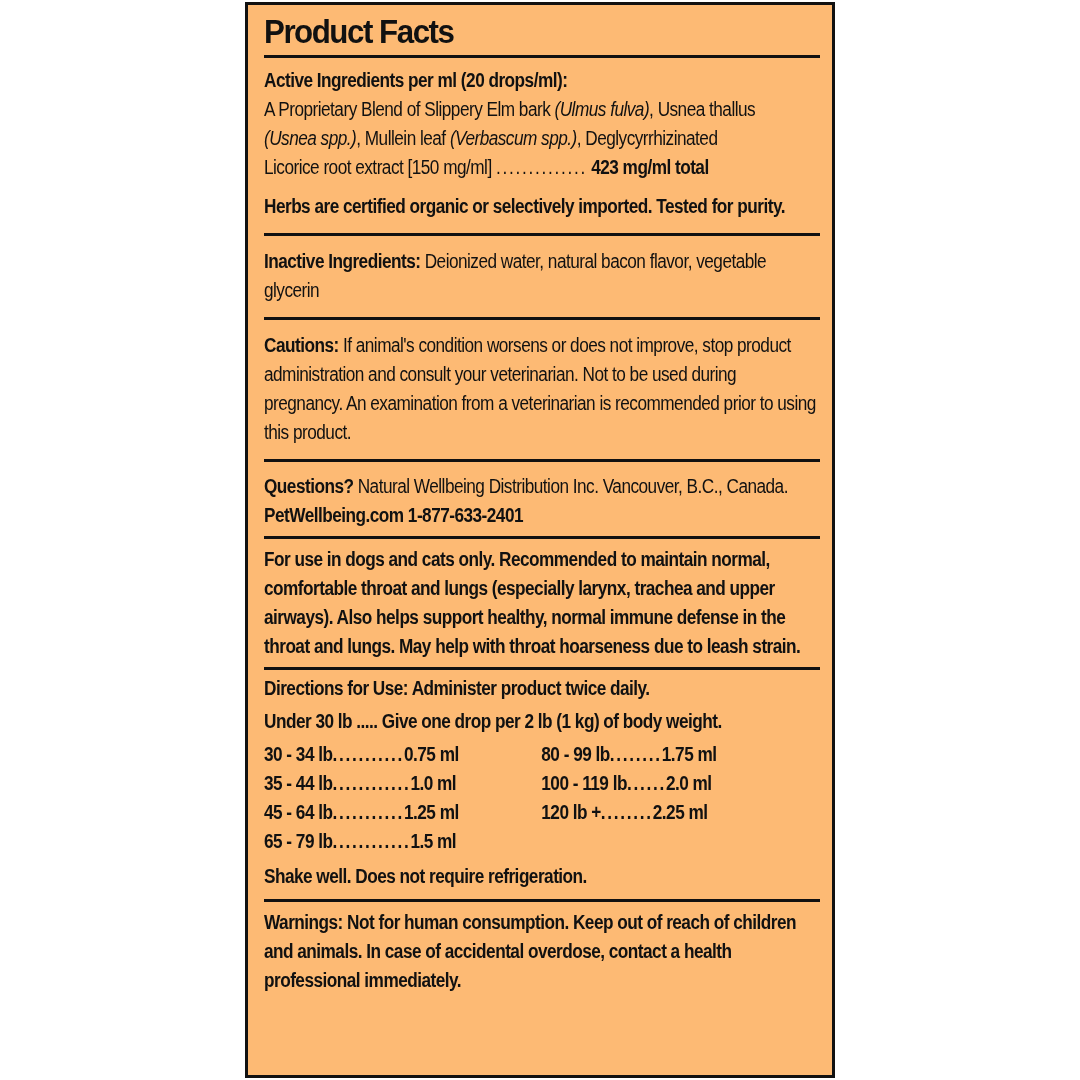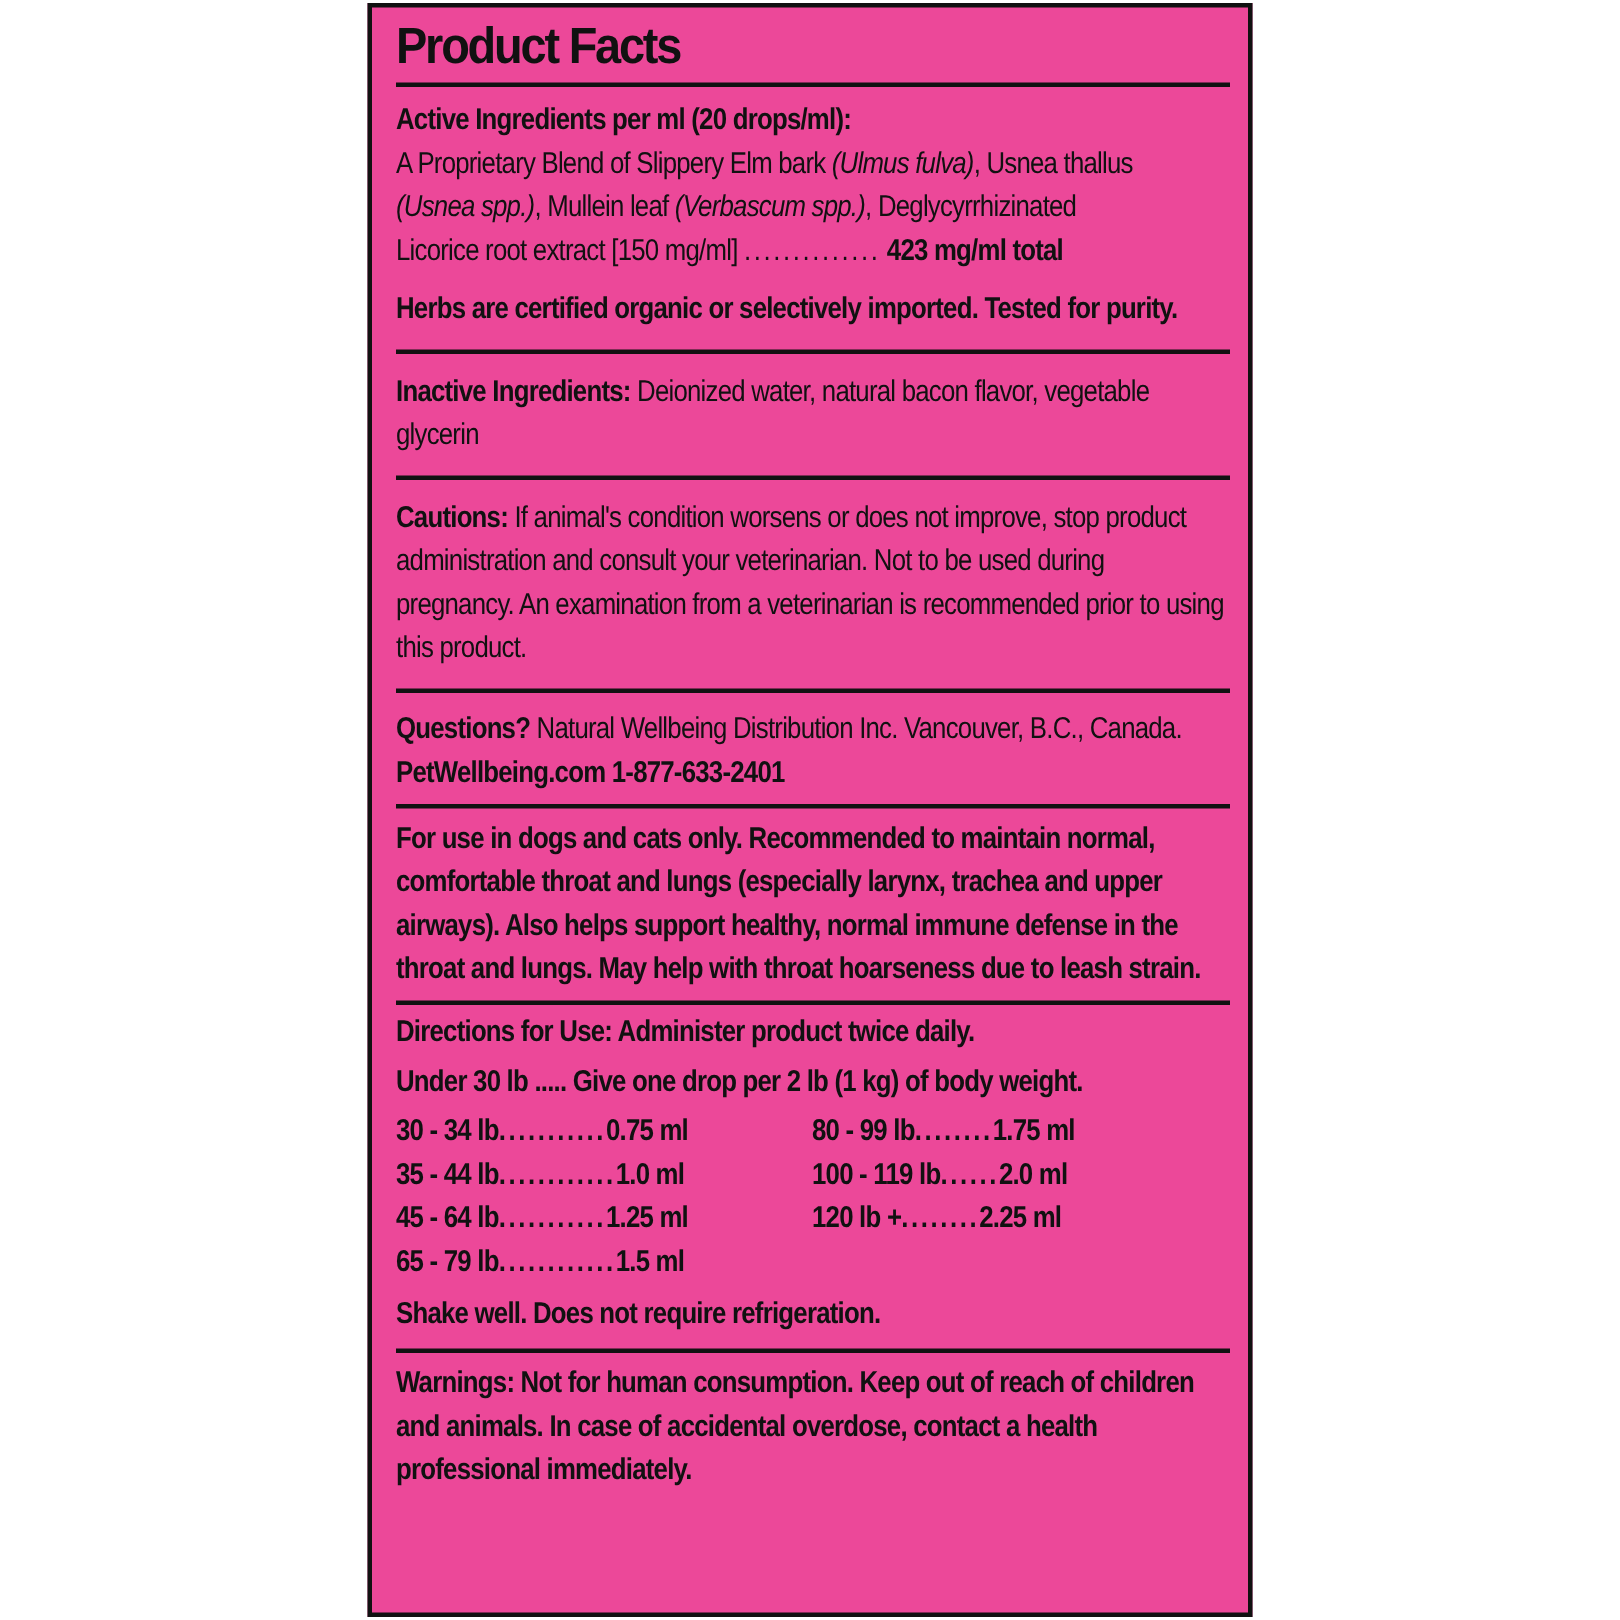--- a/index.html
+++ b/index.html
@@ -1,19 +1,19 @@
 <!DOCTYPE html>
 <html><head>
 <meta charset="utf-8">
 <style>
   html, body { margin: 0; padding: 0; background: #ffffff; }
   body { width: 1080px; height: 1080px; position: relative; overflow: hidden; }
   .label-box {
     position: absolute; left: 245px; top: 2px; width: 584px; height: 1070px;
-    border: 3px solid #111111; background: #ec4899;
+    border: 3px solid #111111; background: #fdba74;
     font-family: "Liberation Sans", sans-serif; color: #111111;
   }
   .inner { position: absolute; left: 16px; right: 12px; top: 0; }
   .title {
     font-family: "Liberation Sans", sans-serif; font-weight: 900;
     font-size: 34px; letter-spacing: -1.6px; line-height: 40px;
     margin-top: 6px; height: 40px; transform: scaleX(0.92); transform-origin: left;
   }
   .rule { border-top: 3px solid #111111; }
   .txt {

